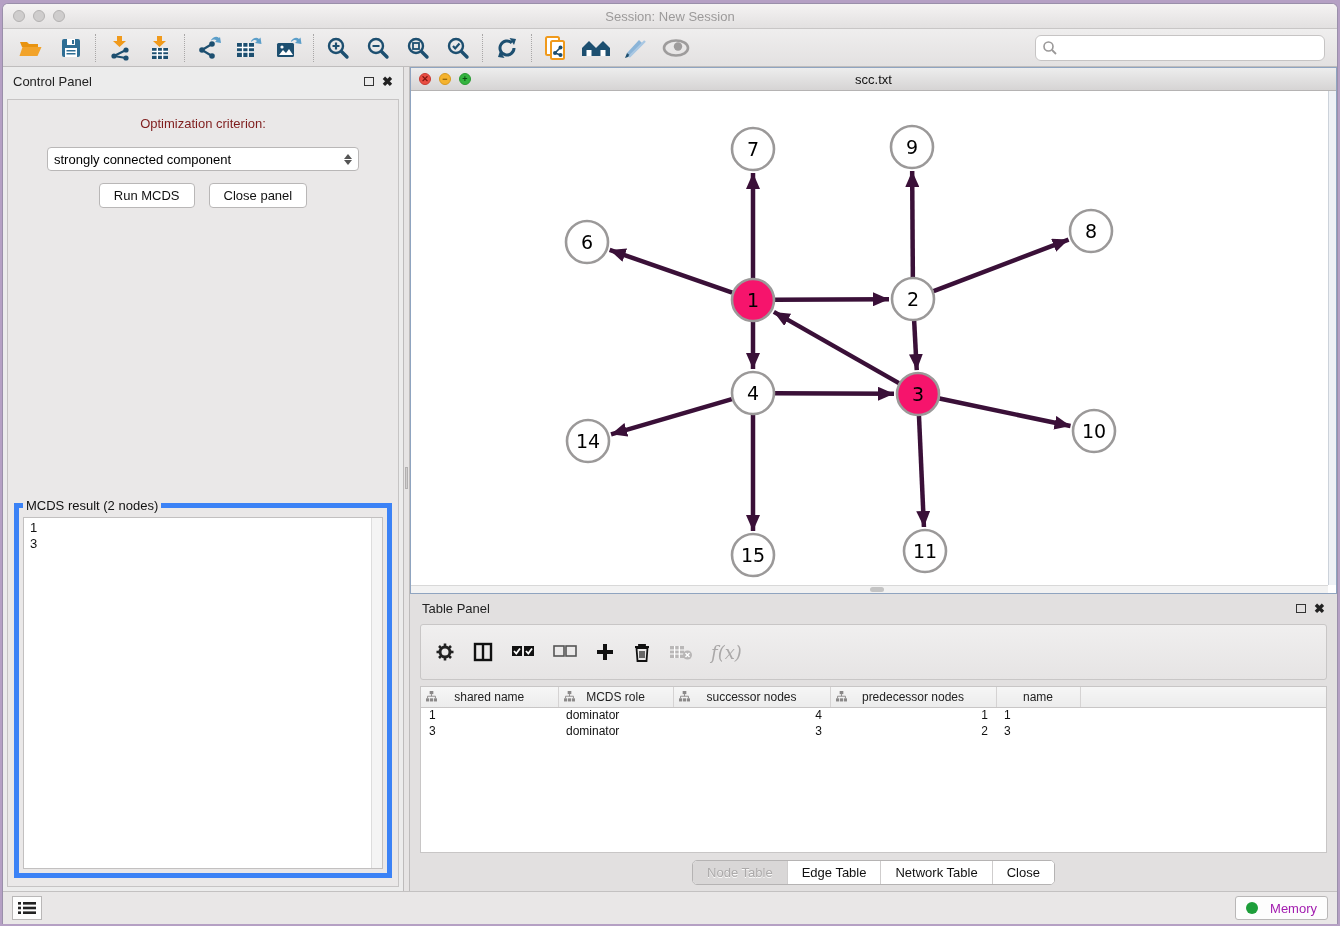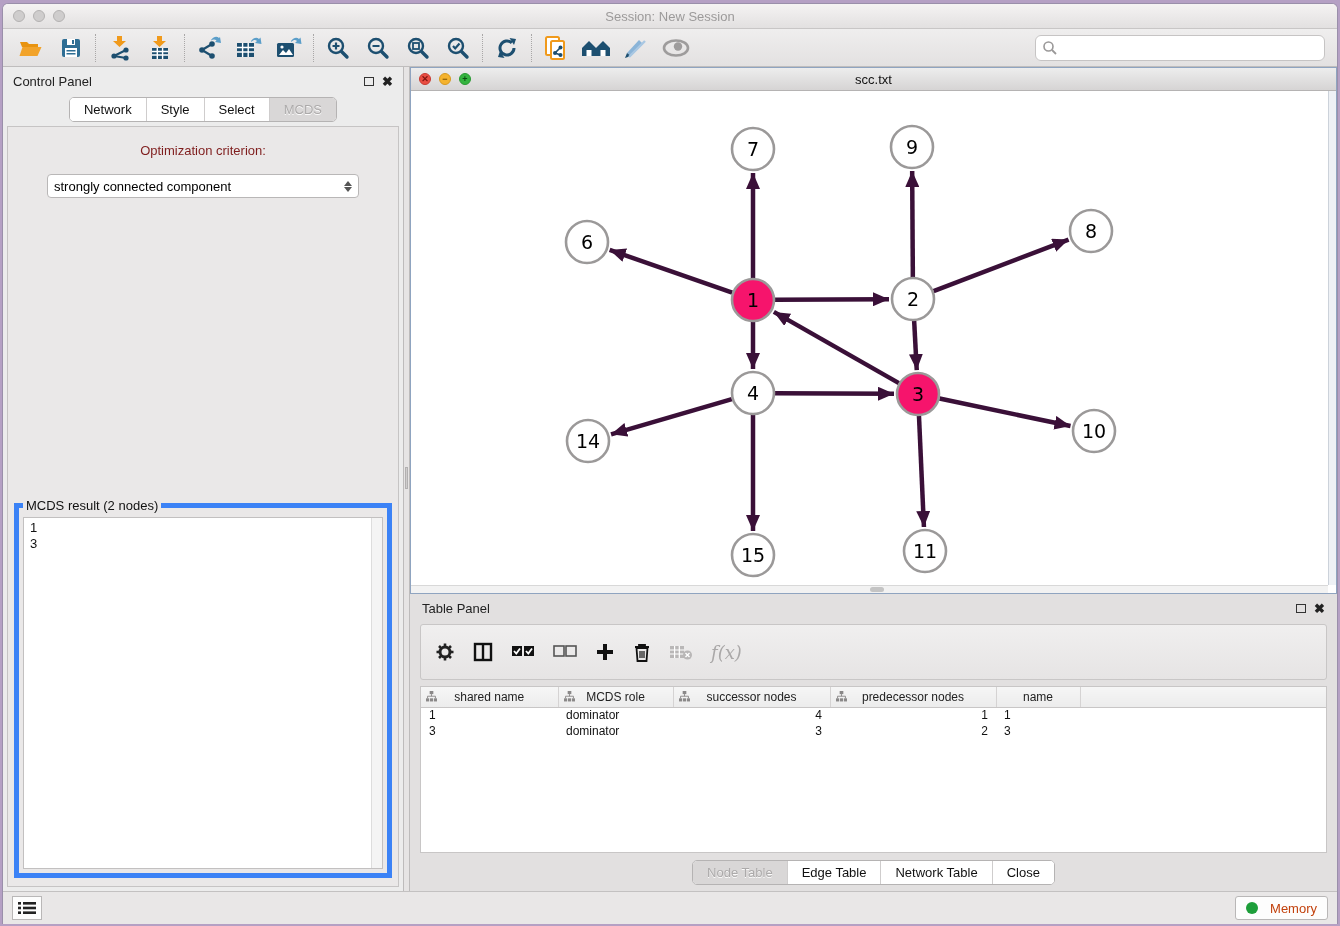--- a/index.html
+++ b/index.html
@@ -97,21 +97,21 @@
   thead th .hlabel { display:block; text-align:center; }
   thead th svg { position:absolute; left:5px; top:4px; }
   tbody td { height:16px; font-size:12px; color:#111; padding:0 8px; overflow:hidden; white-space:nowrap; }
   td.al { text-align:left; } td.ar { text-align:right; }
   #tp-tabstrip { height:38px; display:flex; align-items:center; justify-content:center; }
 
   
   #statusbar { height:33px; flex:0 0 33px; background:#e9e7e7; border-top:1px solid #c3c1c1; display:flex; align-items:center; padding:0 9px; }
   #list-btn { width:30px; height:24px; background:#fdfdfd; border:1px solid #b9b7b7; display:flex; align-items:center; justify-content:center; }
   #memory-btn { margin-left:auto; height:24px; background:#fdfdfd; border:1px solid #b9b7b7; border-radius:3px;
-    display:flex; align-items:center; gap:12px; padding:0 10px; font-size:13px; color:#c2410c; }
+    display:flex; align-items:center; gap:12px; padding:0 10px; font-size:13px; color:#a21caf; }
   #memory-dot { width:12px; height:12px; border-radius:50%; background:#1d9e3a; }
 </style>
 </head>
 <body>
 
 <div id="app-window">
 
   <div id="titlebar">
     <div class="traffic">
       <span class="tl"></span>
@@ -261,37 +261,33 @@
 
   <div id="main">
 
     <div id="control-panel">
       <div class="panel-header">
         <span class="panel-title">Control Panel</span>
         <span class="panel-hbtns">
           <span><span class="float-glyph"></span></span>
           <span class="close-glyph">✖</span>
         </span>
-      </div>
-      <div class="tabstrip">
-        <div class="seg">
-          <span class="tab">Network</span>
-          <span class="tab">Style</span>
-          <span class="tab">Select</span>
-          <span class="tab active">MCDS</span>
-        </div>
       </div>
       <div id="cp-body">
         <div id="opt-label">Optimization criterion:</div>
         <div id="criterion-select">
           <span>strongly connected component</span>
           <span class="stepper">
               <i class="step-up"></i>
               <i class="step-down"></i>
             </span>
+        </div>
+        <div id="cp-buttons">
+          <button class="pbtn">Run MCDS</button>
+          <button class="pbtn">Close panel</button>
         </div>
         <div id="cp-spacer"></div>
         <fieldset id="result-fieldset">
           <legend>MCDS result (2 nodes)</legend>
           <div id="result-box">
             <div id="result-text">1
 3</div>
             <div class="vscroll-track"></div>
           </div>
         </fieldset>

